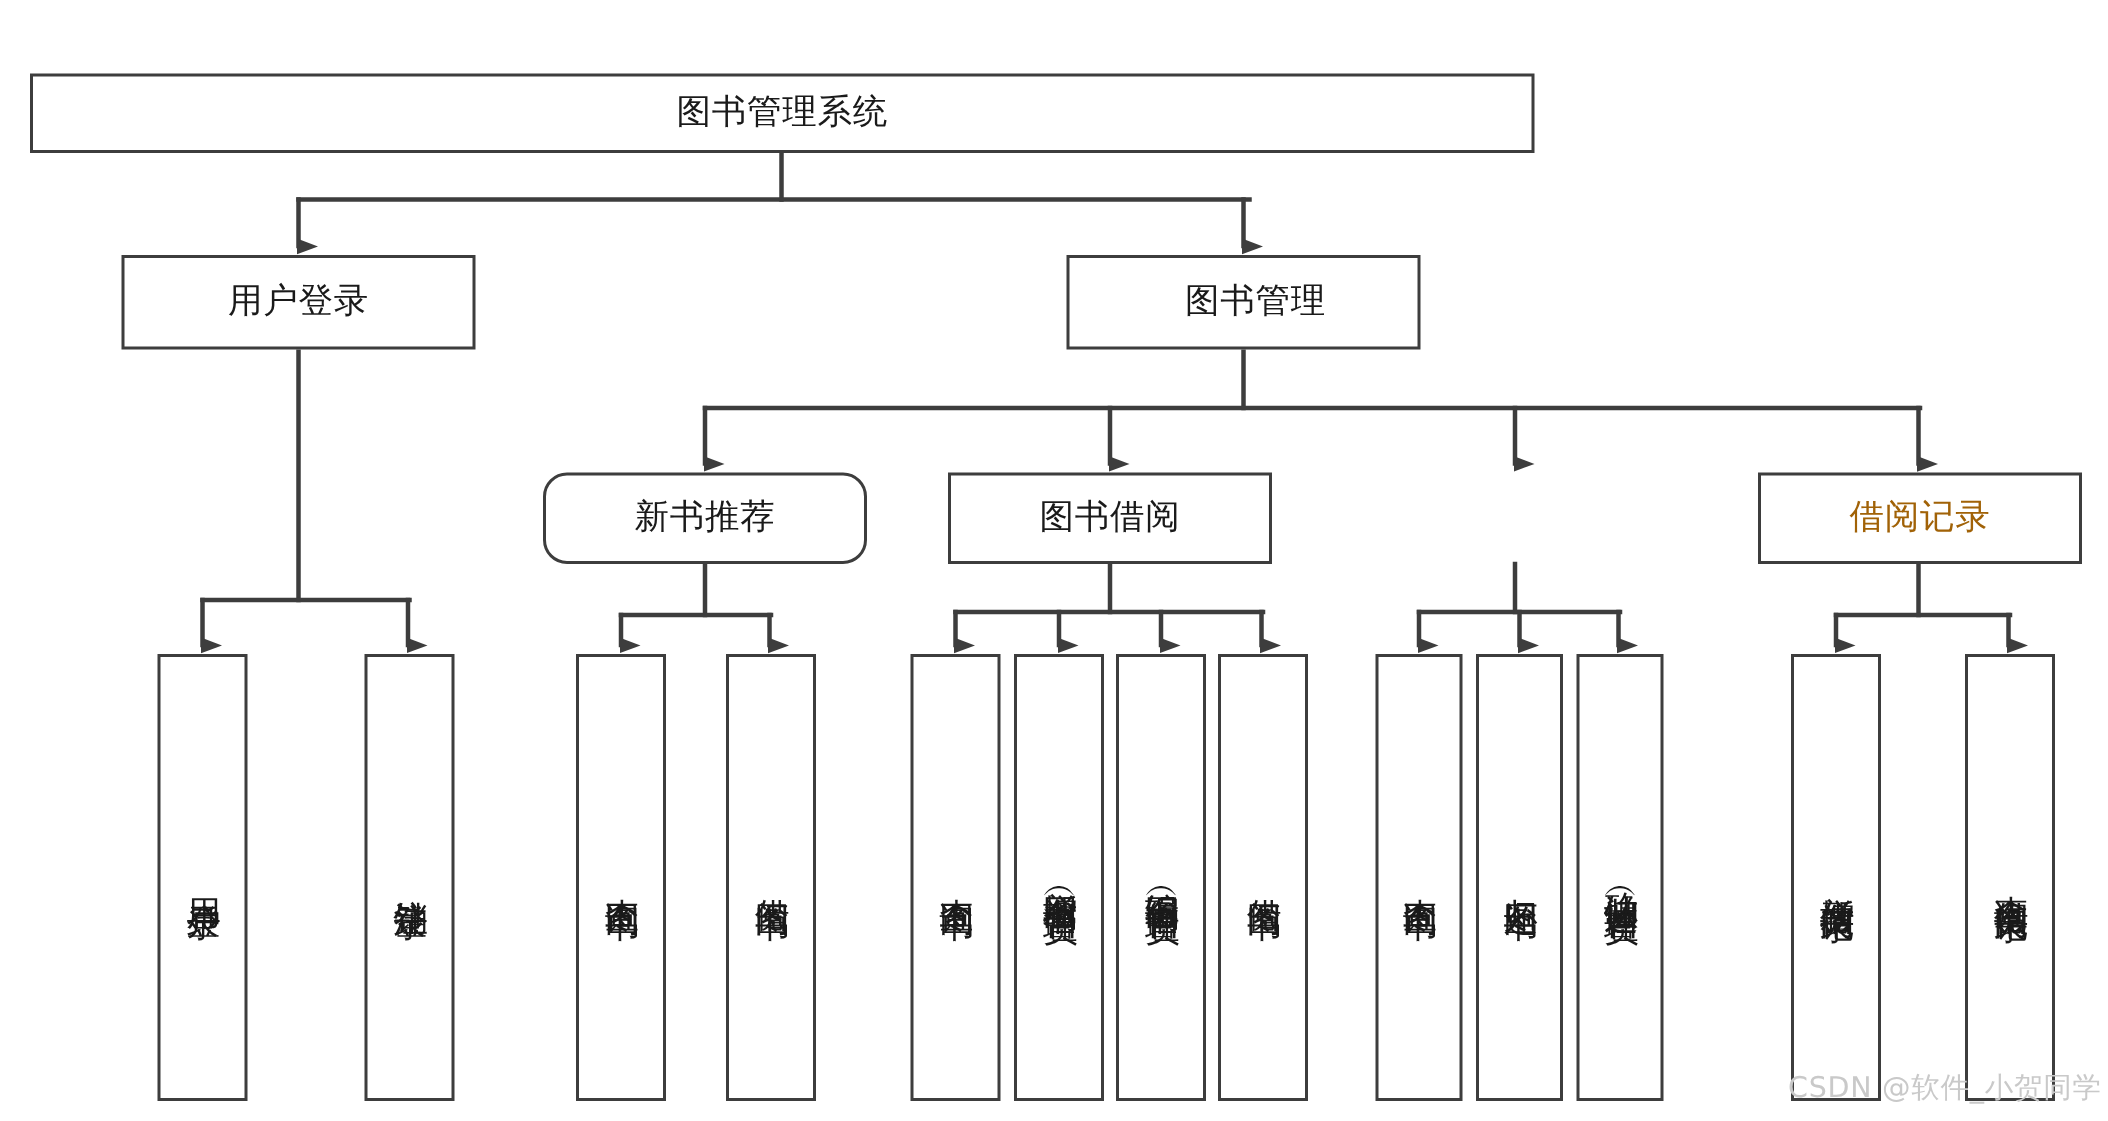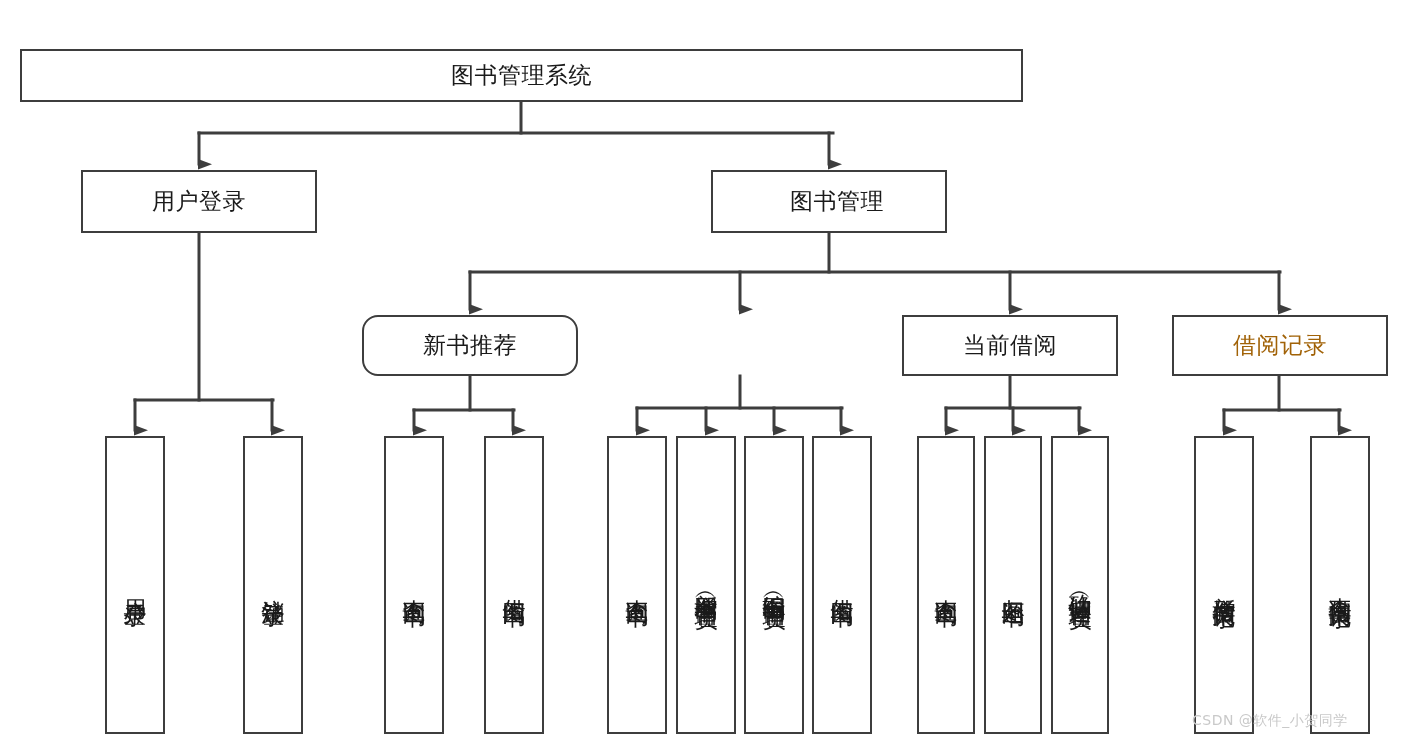--- a/index.html
+++ b/index.html
@@ -51,21 +51,21 @@
     position: absolute;
     left: 0;
     top: 0;
     width: 1405px;
     height: 747px;
     pointer-events: none;
   }
   .watermark {
     position: absolute;
     color: #c9c9c9;
-    font-size: 14px;
+    font-size: 19px;
     white-space: nowrap;
     letter-spacing: 0.5px;
   }
 </style>
 </head>
 <body>
 
 <div id="canvas">
 
   <svg id="edges" viewBox="0 0 1405 747" xmlns="http://www.w3.org/2000/svg">
@@ -117,21 +117,21 @@
       <path d="M 1339 410 L 1339 430" marker-end="url(#arrow)"></path>
     </g>
   </svg>
 
   <div class="node horiz" style="left: 20px; top: 13px; width: 1003px; height: 53px; border-color: rgb(61, 61, 61); background: rgb(255, 255, 255); color: rgb(26, 26, 26); margin-top: 36px;">图书管理系统</div>
 
   <div class="node horiz" style="left: 81px; top: 170px; width: 236px; height: 63px; border-color: rgb(61, 61, 61); background: rgb(255, 255, 255); color: rgb(26, 26, 26);">用户登录</div>
   <div class="node horiz" style="left: 711px; top: 170px; width: 236px; height: 63px; border-color: rgb(61, 61, 61); background: rgb(255, 255, 255); color: rgb(26, 26, 26); padding-left: 16px;">图书管理</div>
 
   <div class="node horiz" style="left: 362px; top: 315px; width: 216px; height: 61px; border-color: rgb(61, 61, 61); background: rgb(255, 255, 255); color: rgb(26, 26, 26); border-radius: 16px;">新书推荐</div>
-  <div class="node horiz" style="left: 902px; top: 315px; width: 216px; height: 61px; border-color: rgb(61, 61, 61); background: rgb(255, 255, 255); color: rgb(26, 26, 26);">当前借阅</div>
+  <div class="node horiz" style="left: 632px; top: 315px; width: 216px; height: 61px; border-color: rgb(61, 61, 61); background: rgb(255, 255, 255); color: rgb(26, 26, 26);">图书借阅</div>
   <div class="node horiz" style="left: 1172px; top: 315px; width: 216px; height: 61px; border-color: rgb(61, 61, 61); background: rgb(255, 255, 255); color: #a16207;">借阅记录</div>
 
   <div class="node vert" style="left: 105px; top: 436px; width: 60px; height: 298px; border-color: rgb(61, 61, 61); background: rgb(255, 255, 255); color: rgb(26, 26, 26);">
       <span class="vtext">用户登录</span>
     </div>
   <div class="node vert" style="left: 243px; top: 436px; width: 60px; height: 298px; border-color: rgb(61, 61, 61); background: rgb(255, 255, 255); color: rgb(26, 26, 26);">
       <span class="vtext">注销登录</span>
     </div>
   <div class="node vert" style="left: 384px; top: 436px; width: 60px; height: 298px; border-color: rgb(61, 61, 61); background: rgb(255, 255, 255); color: rgb(26, 26, 26);">
       <span class="vtext">查询图书</span>

